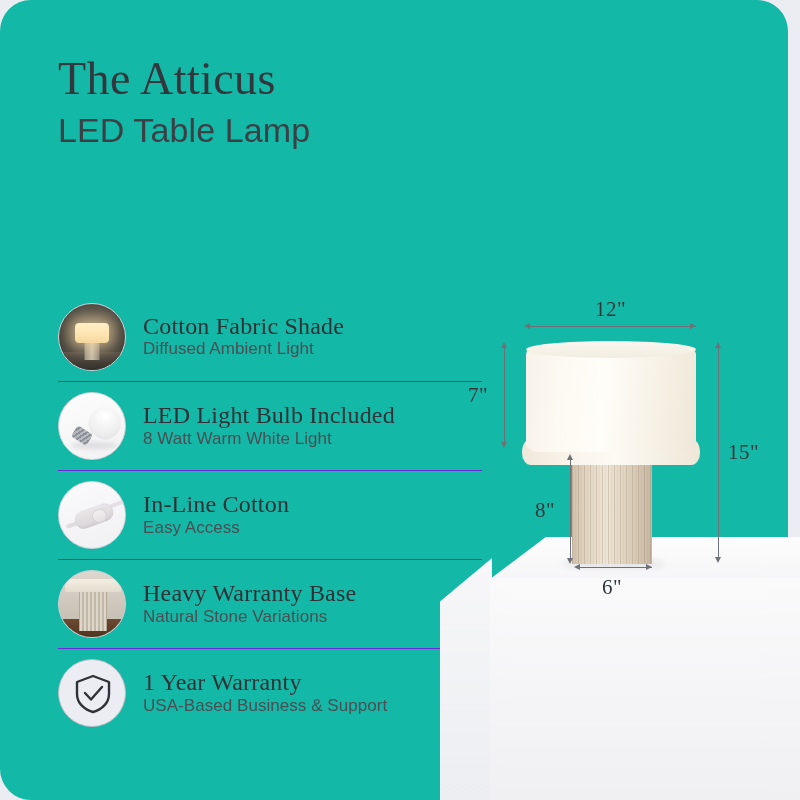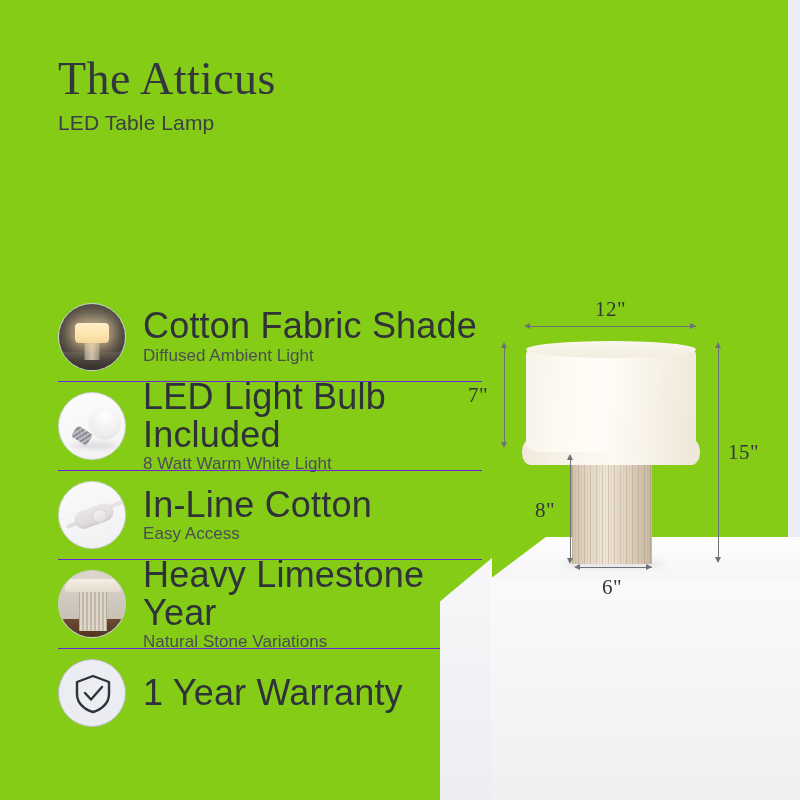--- a/index.html
+++ b/index.html
@@ -10,36 +10,37 @@
     background: #ecedf2;
     font-family: "Liberation Sans", sans-serif;
     overflow: hidden;
     position: relative;
   }
 
   .page {
     position: relative;
     width: 788px;
     height: 800px;
-    background: #84cc16;
+    background: #14b8a6;
+    border-radius: 31px;
   }
 
   
   .header { position: absolute; left: 58px; top: 54px; }
   .title {
     font-family: "Liberation Serif", serif;
     font-size: 46px;
     font-weight: 400;
     color: #33373d;
     letter-spacing: 0.4px;
     line-height: 1.08;
   }
   .subtitle {
     font-family: "Liberation Sans", sans-serif;
-    font-size: 21px;
+    font-size: 34px;
     font-weight: 400;
     color: #3c4046;
     letter-spacing: 0.1px;
     margin-top: 7px;
   }
 
   
   .features {
     position: absolute;
     left: 58px;
@@ -57,22 +58,22 @@
   .thumb {
     width: 68px; height: 68px;
     border-radius: 50%;
     flex: 0 0 68px;
     overflow: hidden;
     position: relative;
     border: 1px solid #cfd2d9;
   }
   .ftext { margin-left: 17px; }
   .fhead {
-    font-family: Liberation Sans, sans-serif;
-    font-size: 36px;
+    font-family: Liberation Serif, serif;
+    font-size: 24px;
     font-weight: 400;
     color: #2f3238;
     line-height: 1.06;
     letter-spacing: 0.2px;
   }
   .fsub {
     font-family: "Liberation Sans", sans-serif;
     font-size: 17px;
     color: #4a4e55;
     margin-top: 0;
@@ -309,34 +310,35 @@
     </div>
 
     <div class="feature">
       <div class="thumb th-stone">
         <div class="wall"></div>
           <div class="floor2"></div>
           <div class="col"></div>
           <div class="shade2"></div>
       </div>
       <div class="ftext">
-        <div class="fhead">Heavy Limestone Year</div>
+        <div class="fhead">Heavy Warranty Base</div>
         <div class="fsub">Natural Stone Variations</div>
       </div>
     </div>
 
     <div class="feature">
       <div class="thumb th-shield">
         <svg width="38" height="40" viewBox="0 0 38 40" fill="none">
           <path d="M19 2 L35 8 V20 C35 29 28 35.5 19 38 C10 35.5 3 29 3 20 V8 Z" stroke="#2f3238" stroke-width="2.4" fill="none" stroke-linejoin="round"></path>
           <path d="M11 19 L17 25.5 L28 13" stroke="#2f3238" stroke-width="2.4" fill="none" stroke-linecap="round" stroke-linejoin="round"></path>
         </svg>
       </div>
       <div class="ftext">
         <div class="fhead">1 Year Warranty</div>
+        <div class="fsub">USA-Based Business &amp; Support</div>
       </div>
     </div>
 
   </div>
 
   <div class="diagram">
 
     <div class="pedestal">
       <div class="ped-left"></div>
       <div class="ped-top"></div>

